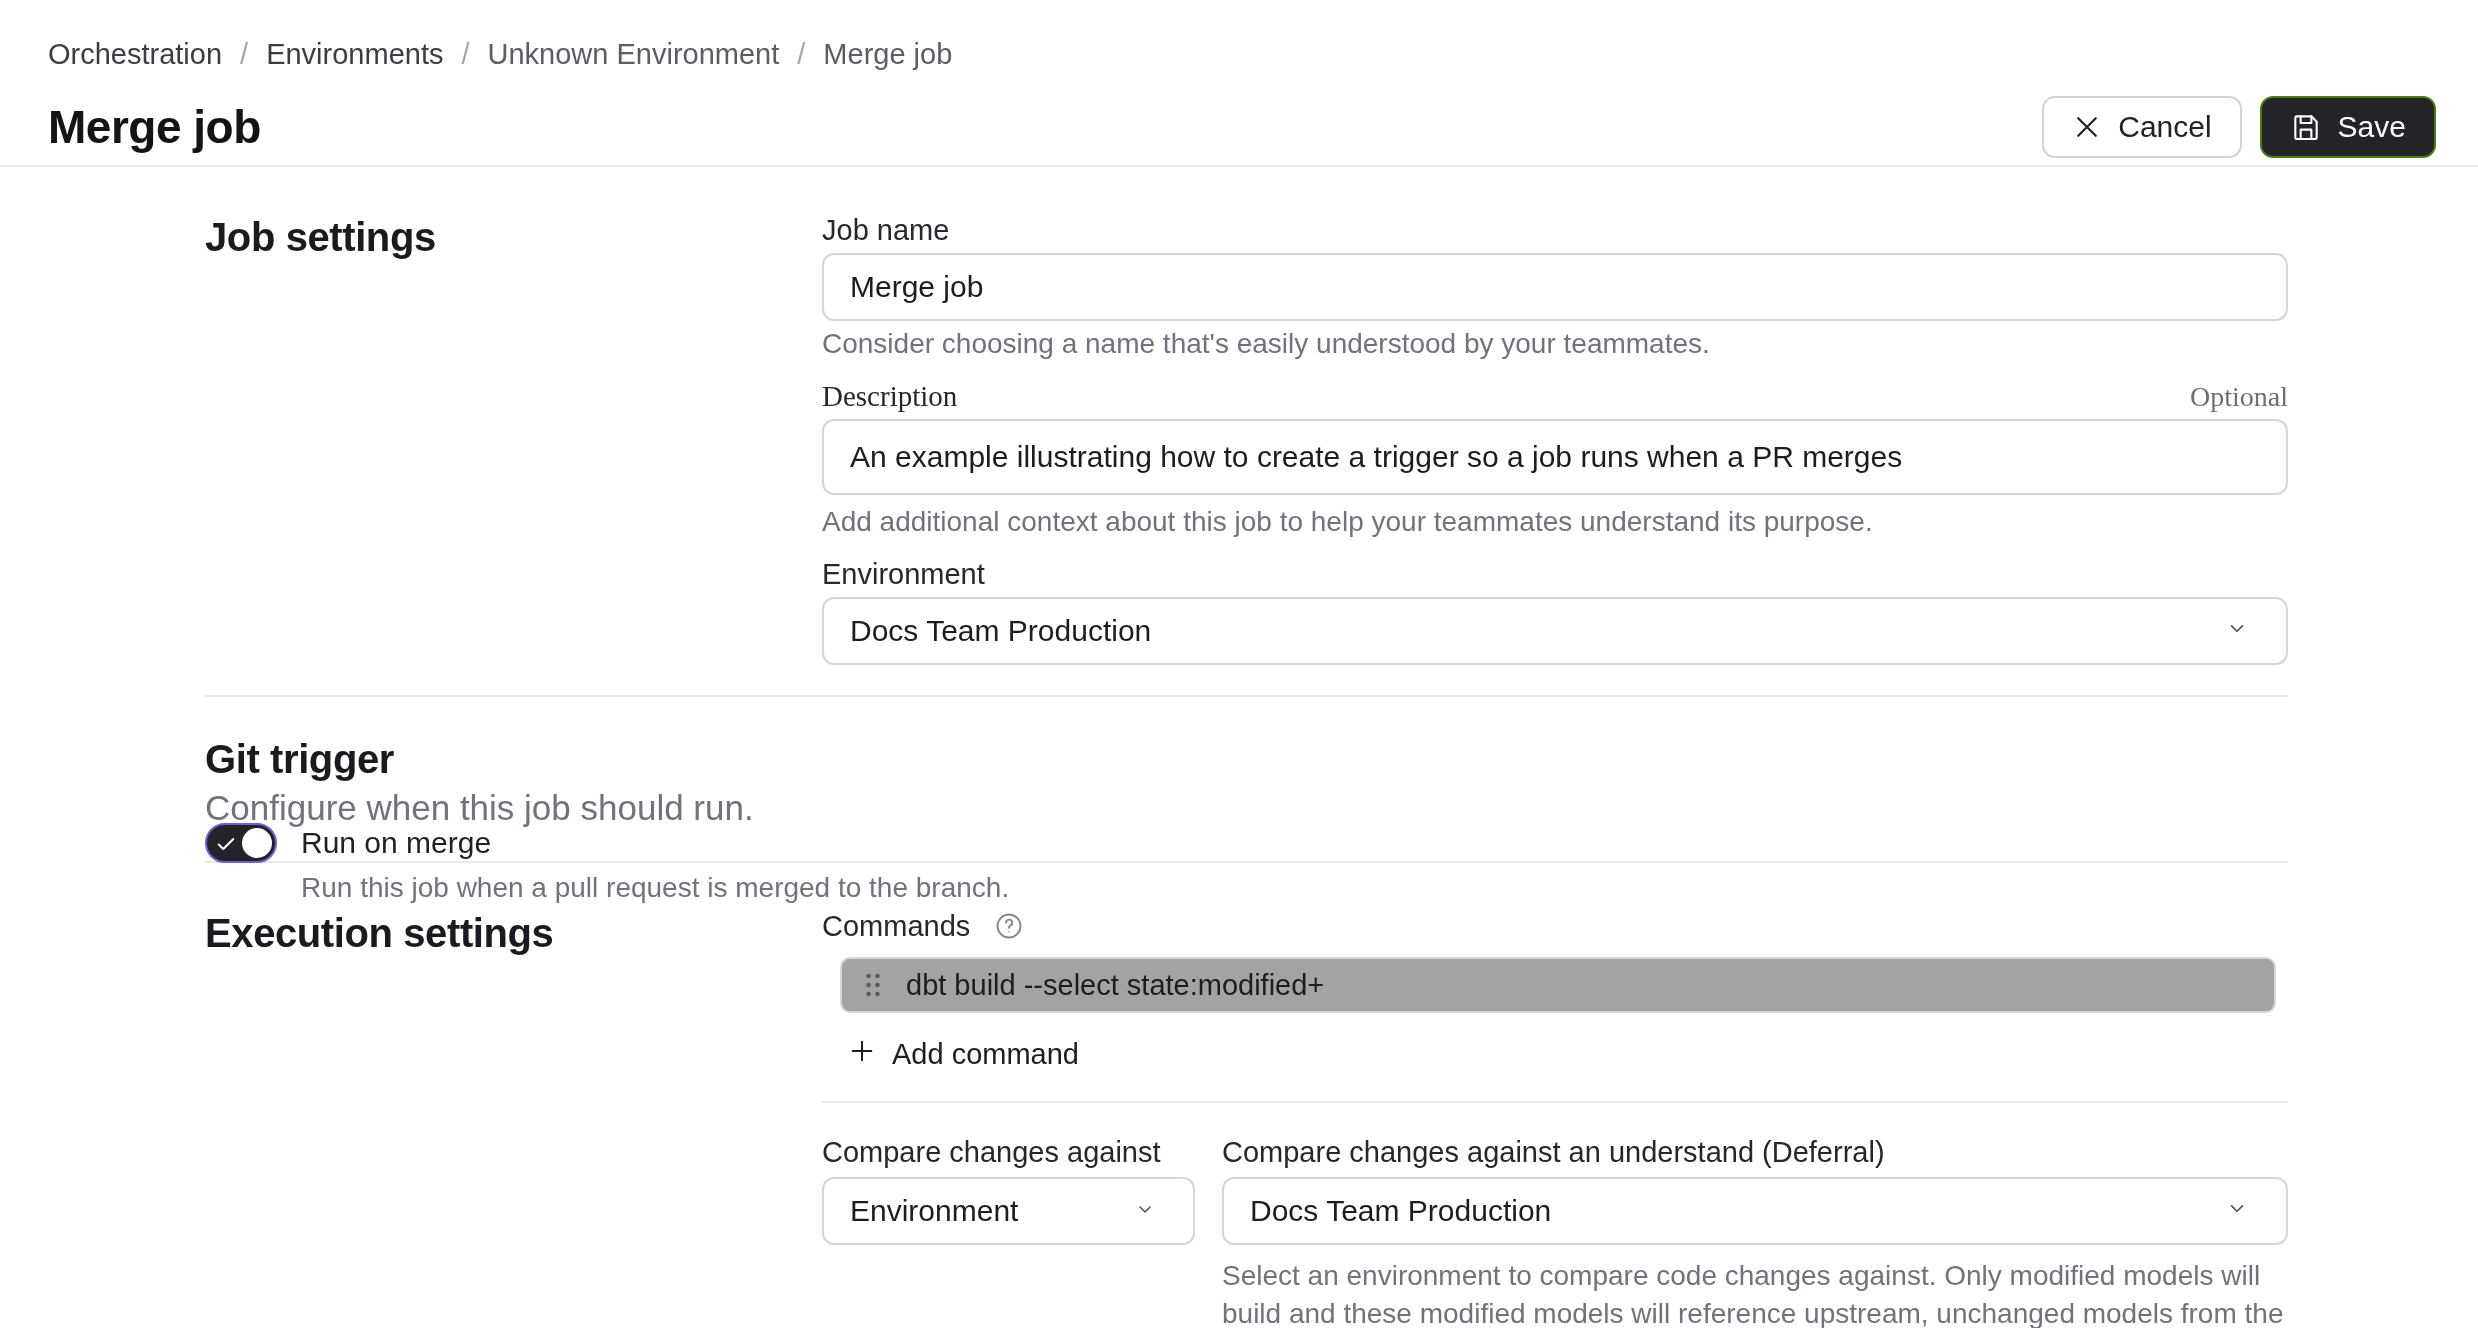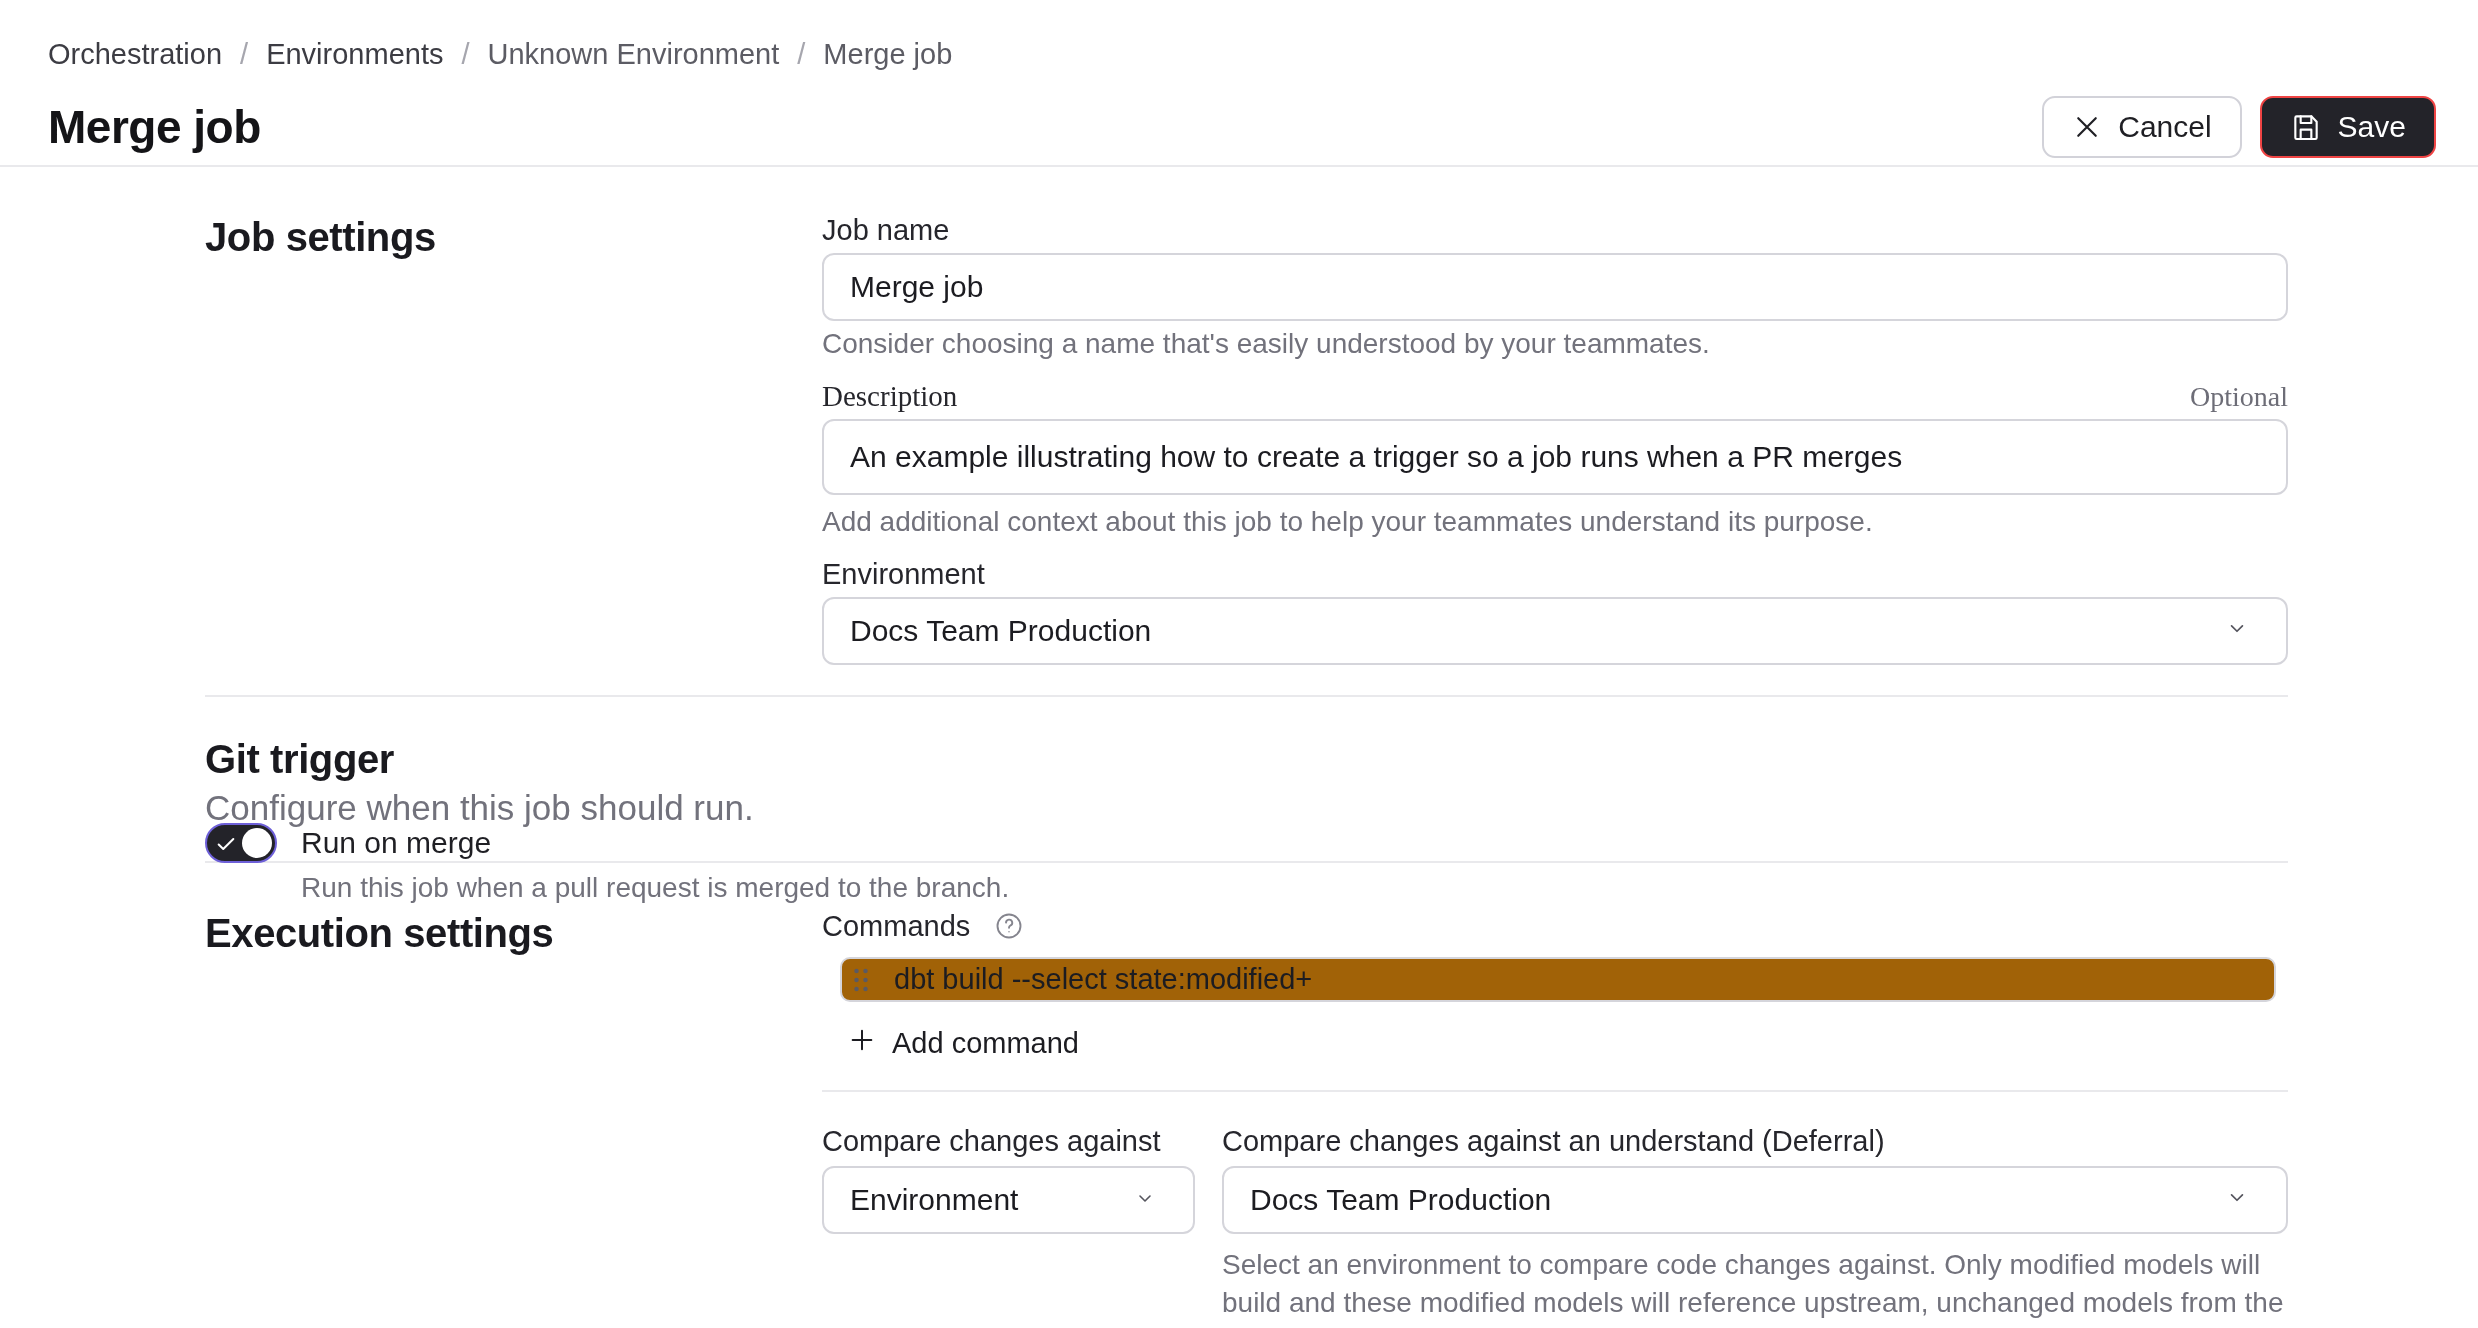--- a/index.html
+++ b/index.html
@@ -41,21 +41,21 @@
     gap: 16px;
     height: 62px;
     padding: 0 28px;
     border-radius: 13px;
     font-size: 30px;
     font-weight: 500;
     font-family: inherit;
     cursor: pointer;
   }
   .btn-cancel { background: #ffffff; border: 2px solid #d2d2d9; color: #1f1f24; }
-  .btn-save { background: #232329; border: 2px solid #ef4444; color: #ffffff; }
+  .btn-save { background: #232329; border: 2px solid #4d7c0f; color: #ffffff; }
   .btn svg { display: block; }
 
   
   .main { padding: 0 190px 0 205px; }
   .section { display: flex; }
   .section + .section { border-top: 2px solid #e9e9ec; }
   .section-left { width: 617px; flex-shrink: 0; }
   .section-right { flex: 1; min-width: 0; }
   .section-heading { font-size: 40px; font-weight: 700; color: #1a1a1f; letter-spacing: -0.4px; line-height: 44px; }
   .section-sub { margin-top: 12px; font-size: 35px; color: #72727c; line-height: 30px; }
@@ -124,28 +124,28 @@
   .toggle .check { position: absolute; left: 8px; top: 8px; }
   .toggle-text { margin-left: 24px; }
   .toggle-label { font-size: 30px; font-weight: 500; color: #1f1f24; line-height: 40px; }
   .toggle-desc { margin-top: 10px; font-size: 28px; color: #72727c; line-height: 30px; }
 
   
   .commands-label-row { display: flex; align-items: center; gap: 24px; }
   .help-icon { display: inline-flex; cursor: pointer; }
   .command-row {
     margin: 16px 12px 0 18px;
-    height: 45px;
+    height: 56px;
     border: 2px solid #d5d5db;
     border-radius: 10px;
     display: flex;
     align-items: center;
-    padding: 0 8px;
+    padding: 0 20px;
     gap: 22px;
-    background: #a16207;
+    background: #a3a3a3;
   }
   .drag-handle { display: inline-flex; cursor: grab; flex-shrink: 0; }
   .command-input {
     border: none;
     outline: none;
     flex: 1;
     font-family: inherit;
     font-size: 29px;
     color: #1c1c21;
     background: transparent;

